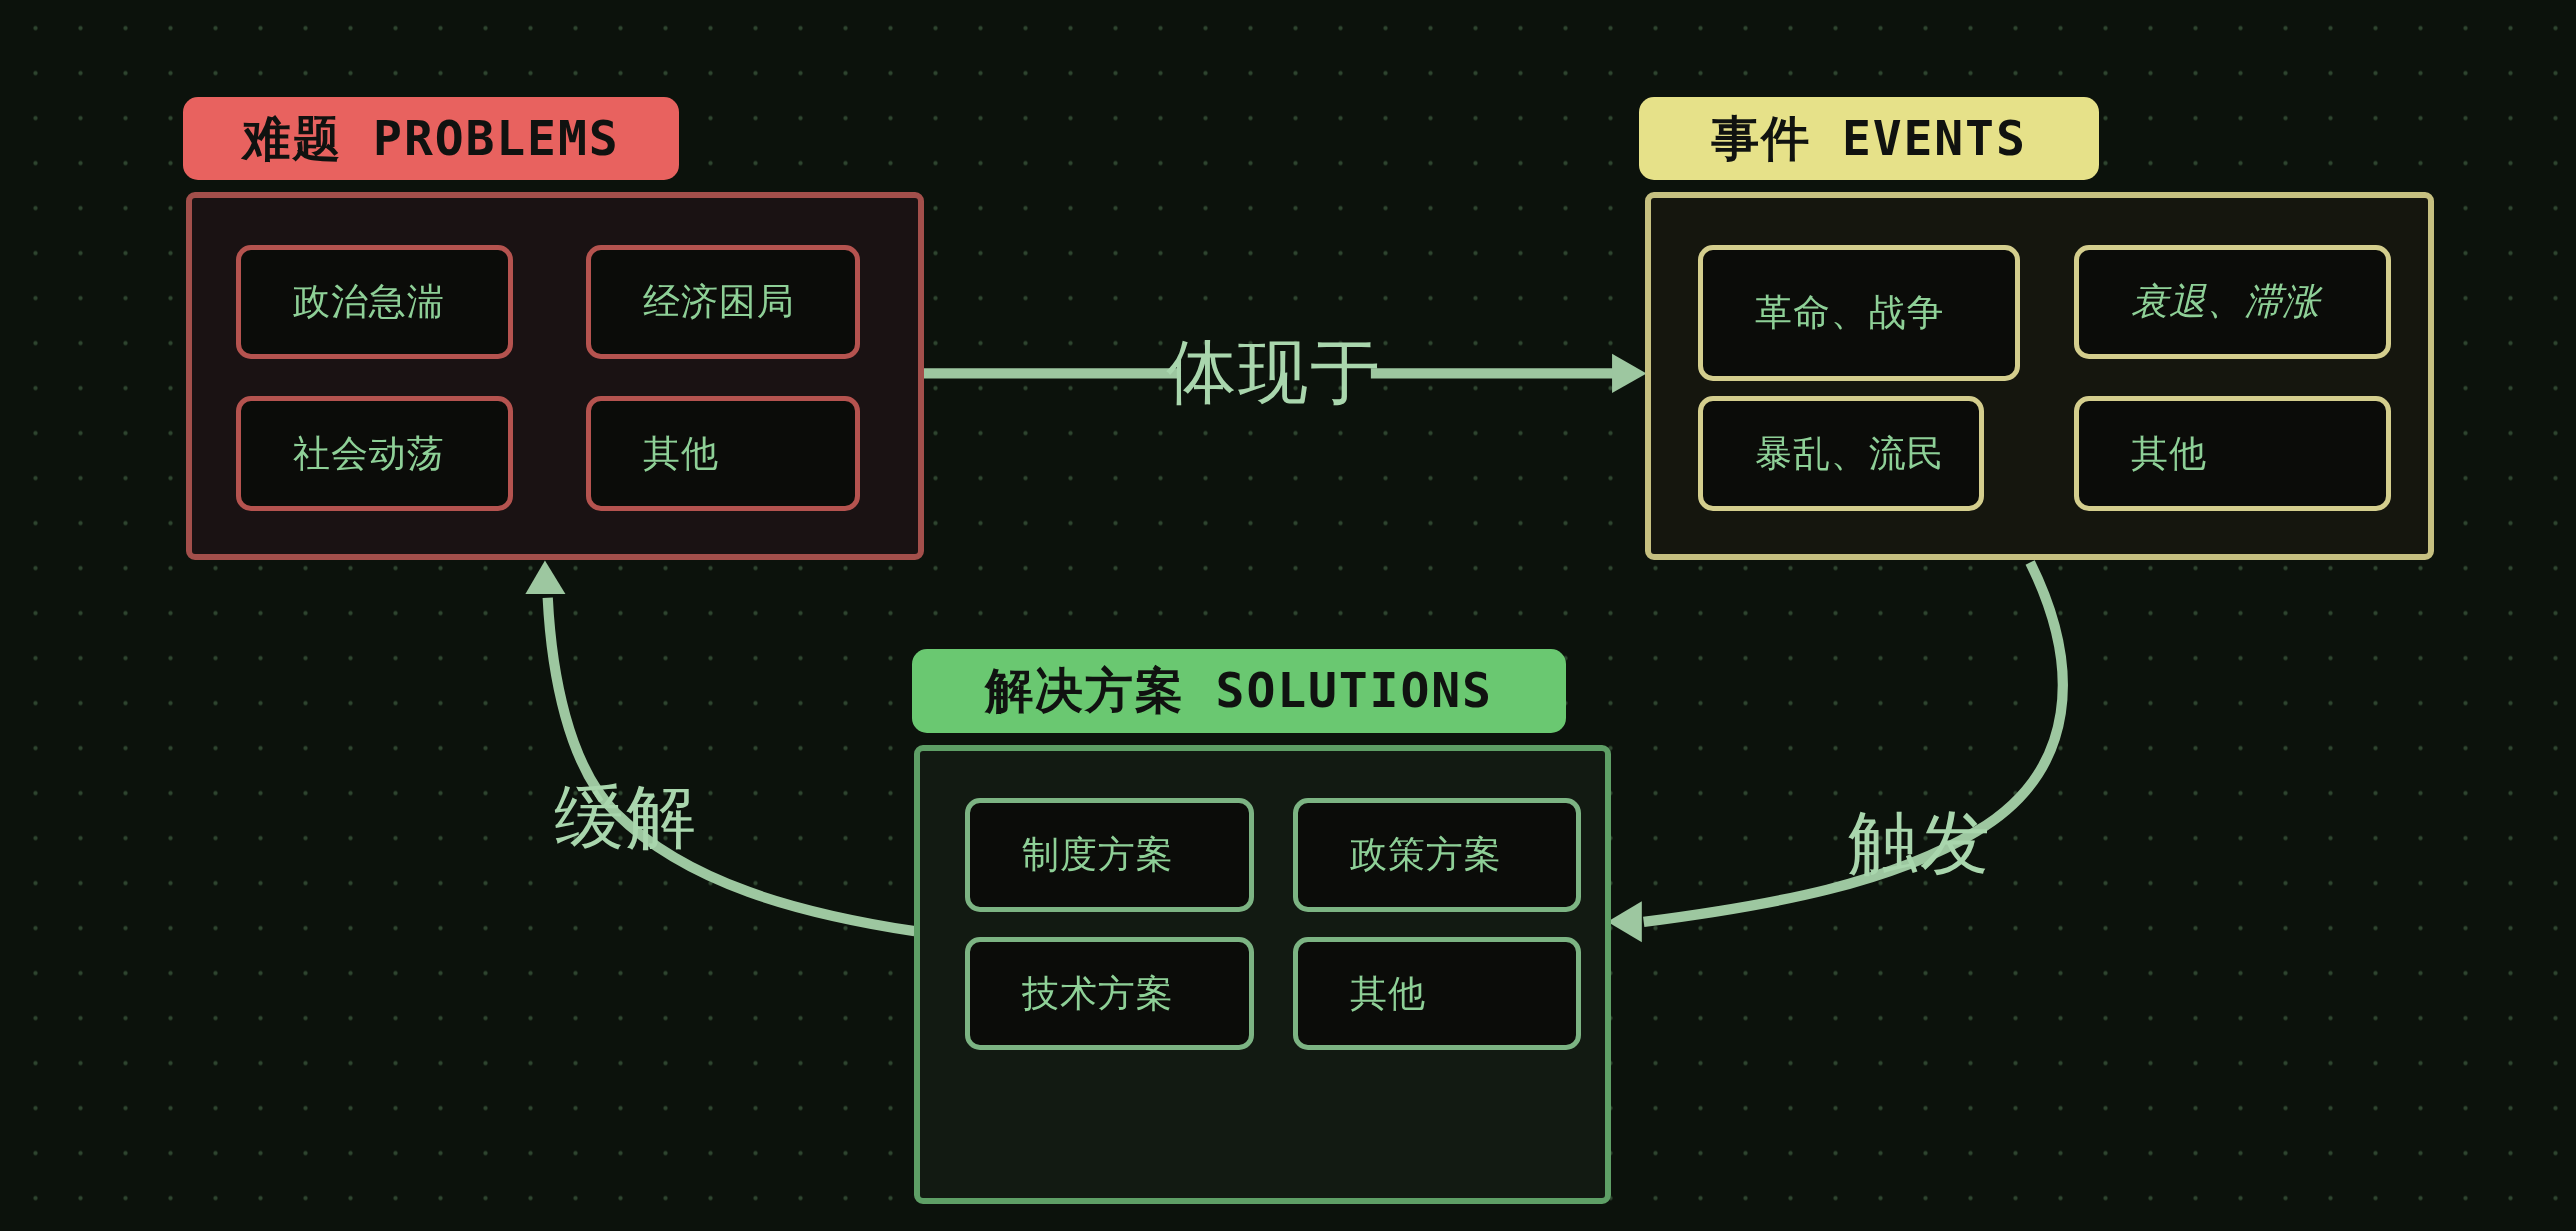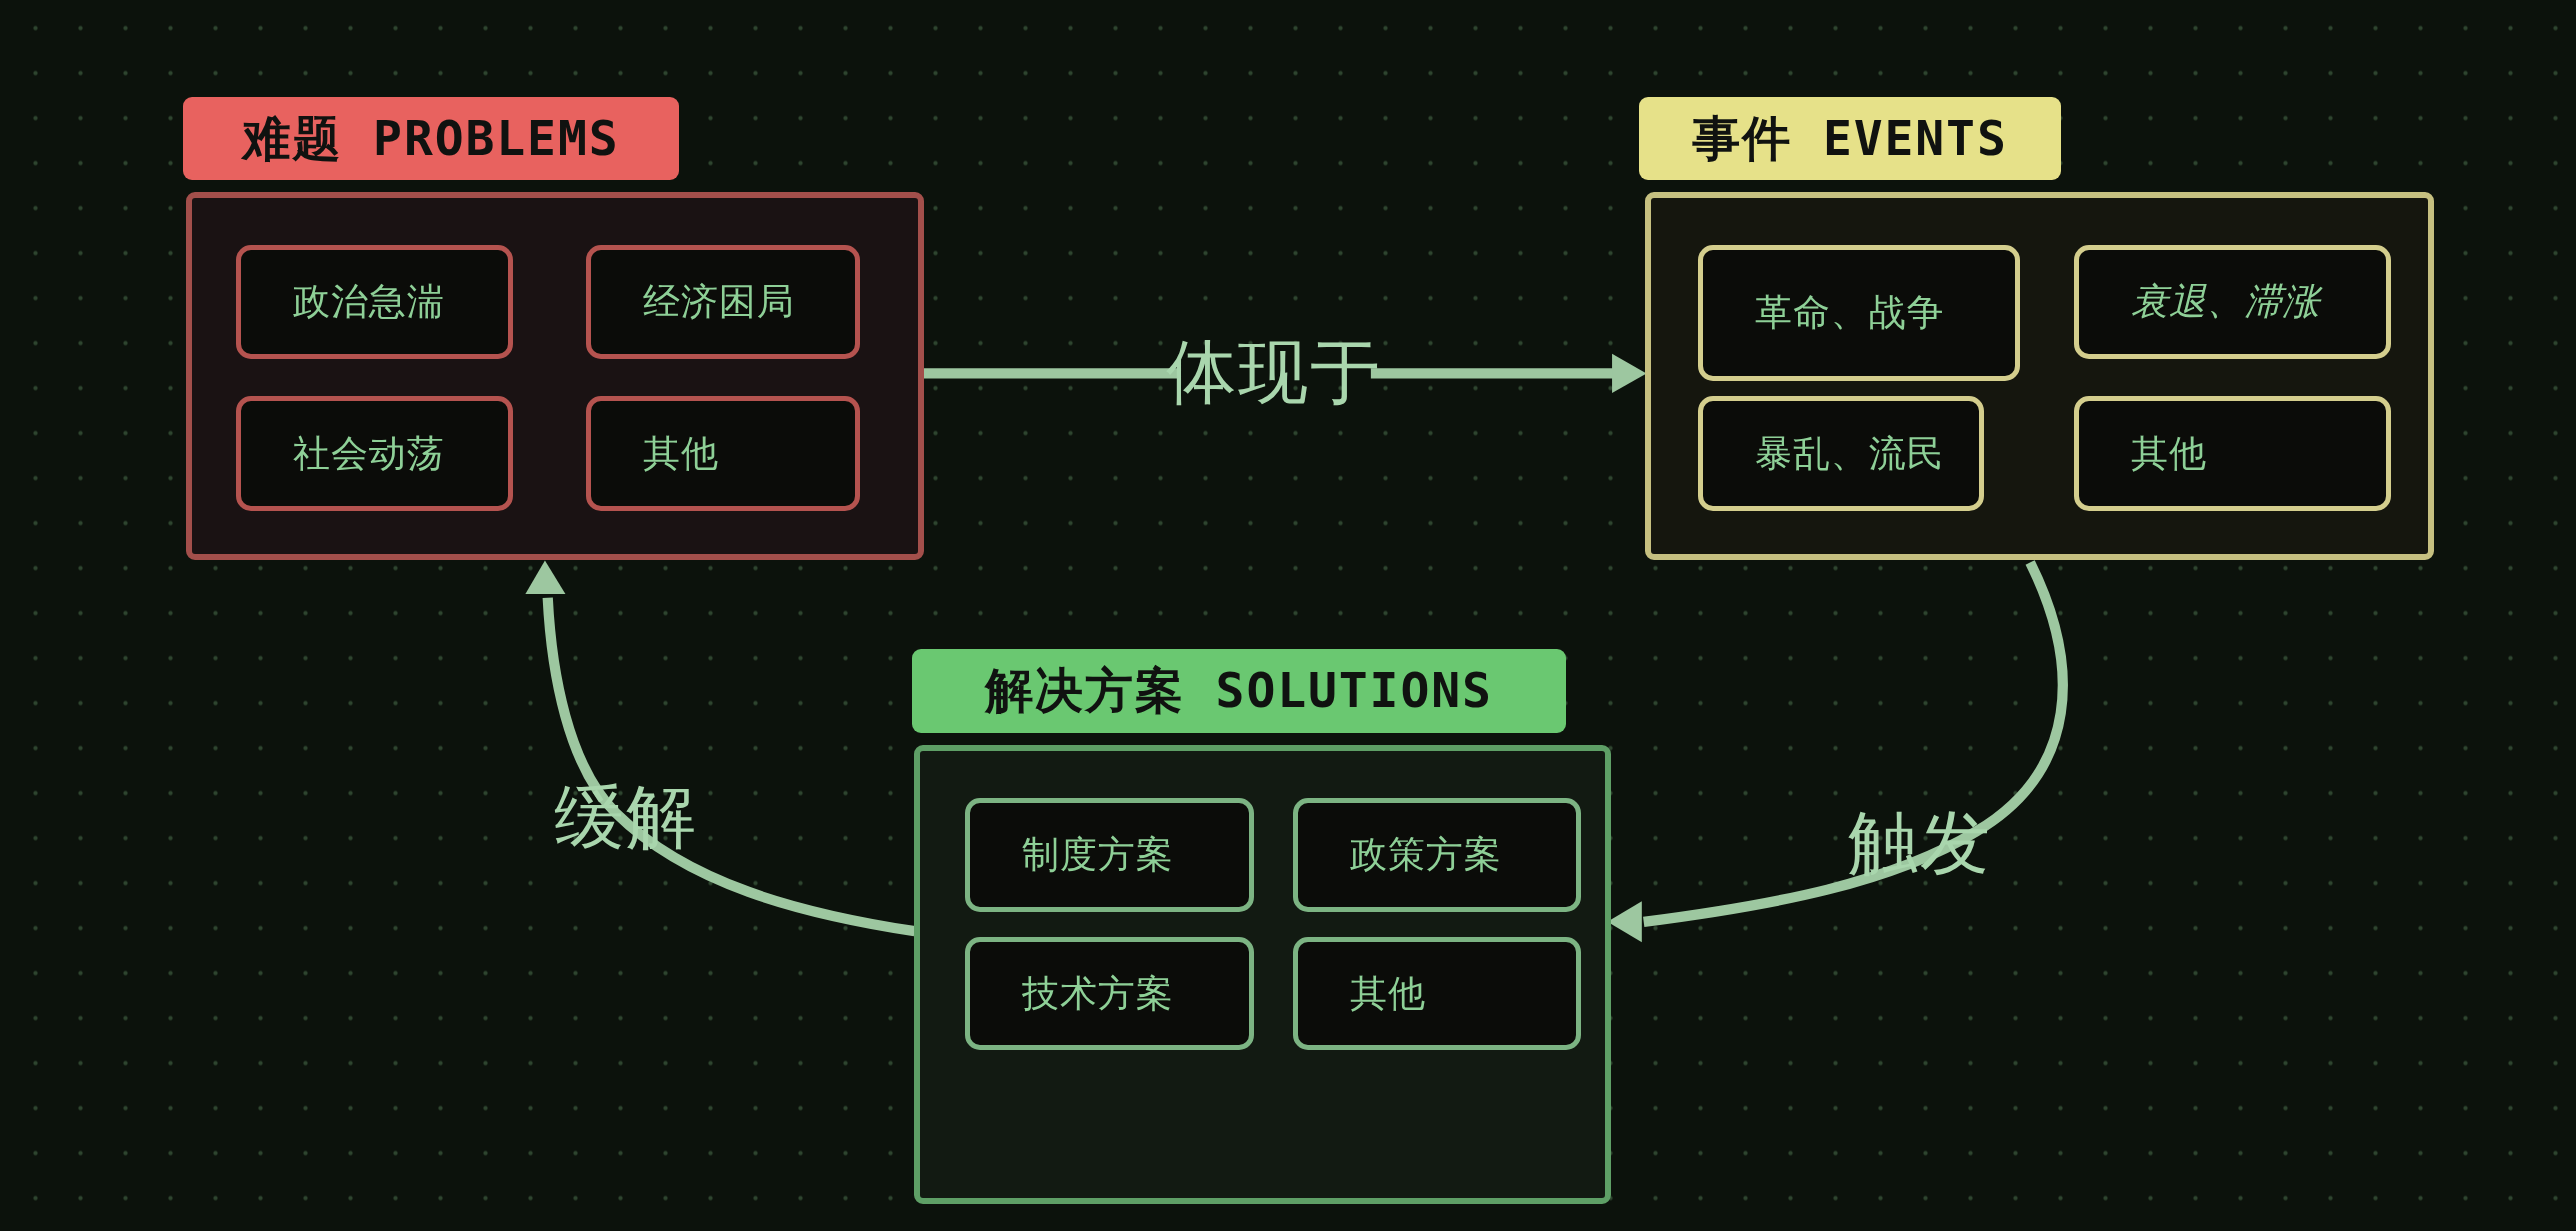--- a/index.html
+++ b/index.html
@@ -17,21 +17,21 @@
     background-image:radial-gradient(circle, var(--grid-dot) 1.6px, rgba(0,0,0,0) 2.6px);
     background-size:45px 45px;background-position:13px 5.6px;
     font-family:"DejaVu Sans", sans-serif;
   }
   .edges{position:absolute;left:0;top:0;width:100%;height:100%;}
   .edges line, .edges path{stroke:var(--arrow);stroke-width:11;fill:none;}
   .edges polygon{fill:var(--arrow);stroke:none;}
   .tag{
     position:absolute;display:flex;align-items:center;justify-content:center;
     font-family:"DejaVu Sans Mono", monospace;font-weight:bold;font-size:48px;letter-spacing:1.9px;
-    color:var(--header-text);border-radius:9px;white-space:nowrap;
+    color:var(--header-text);border-radius:15px;white-space:nowrap;
   }
   .tag.problems{background:var(--problems-accent);}
   .tag.events{background:var(--events-accent);}
   .tag.solutions{background:var(--solutions-accent);}
   .bigbox{position:absolute;border-radius:9px;}
   .bigbox.problems{border:6.5px solid var(--problems-border);background:var(--problems-fill);}
   .bigbox.events{border:6.5px solid var(--events-border);background:var(--events-fill);}
   .bigbox.solutions{border:6.5px solid var(--solutions-border);background:var(--solutions-fill);}
   .item{
     position:absolute;border-radius:15px;background:var(--item-fill);
@@ -68,21 +68,21 @@
   </svg>
 
   <div class="tag problems" style="left:183px;top:97px;width:496px;height:83px;">难题 PROBLEMS</div>
   <div class="bigbox problems" style="left:186px;top:192px;width:738px;height:368px;">
     <div class="item p" style="left:44px;top:47px;width:277px;height:114px;">政治急湍</div>
     <div class="item p" style="left:394px;top:47px;width:274px;height:114px;">经济困局</div>
     <div class="item p" style="left:44px;top:198px;width:277px;height:115px;">社会动荡</div>
     <div class="item p" style="left:394px;top:198px;width:274px;height:115px;">其他</div>
   </div>
 
-  <div class="tag events" style="left:1639px;top:97px;width:422px;height:83px;">事件 EVENTS</div>
+  <div class="tag events" style="left:1639px;top:97px;width:460px;height:83px;">事件 EVENTS</div>
   <div class="bigbox events" style="left:1645px;top:192px;width:789px;height:368px;">
     <div class="item e" style="left:47px;top:47px;width:322px;height:136px;">革命、战争</div>
     <div class="item e" style="left:423px;top:47px;width:317px;height:114px;font-style:italic;">衰退、滞涨</div>
     <div class="item e" style="left:47px;top:198px;width:286px;height:115px;">暴乱、流民</div>
     <div class="item e" style="left:423px;top:198px;width:317px;height:115px;">其他</div>
   </div>
 
   <div class="tag solutions" style="left:912px;top:649px;width:654px;height:84px;">解决方案 SOLUTIONS</div>
   <div class="bigbox solutions" style="left:914px;top:745px;width:697px;height:459px;">
     <div class="item s" style="left:45px;top:47px;width:289px;height:114px;">制度方案</div>

